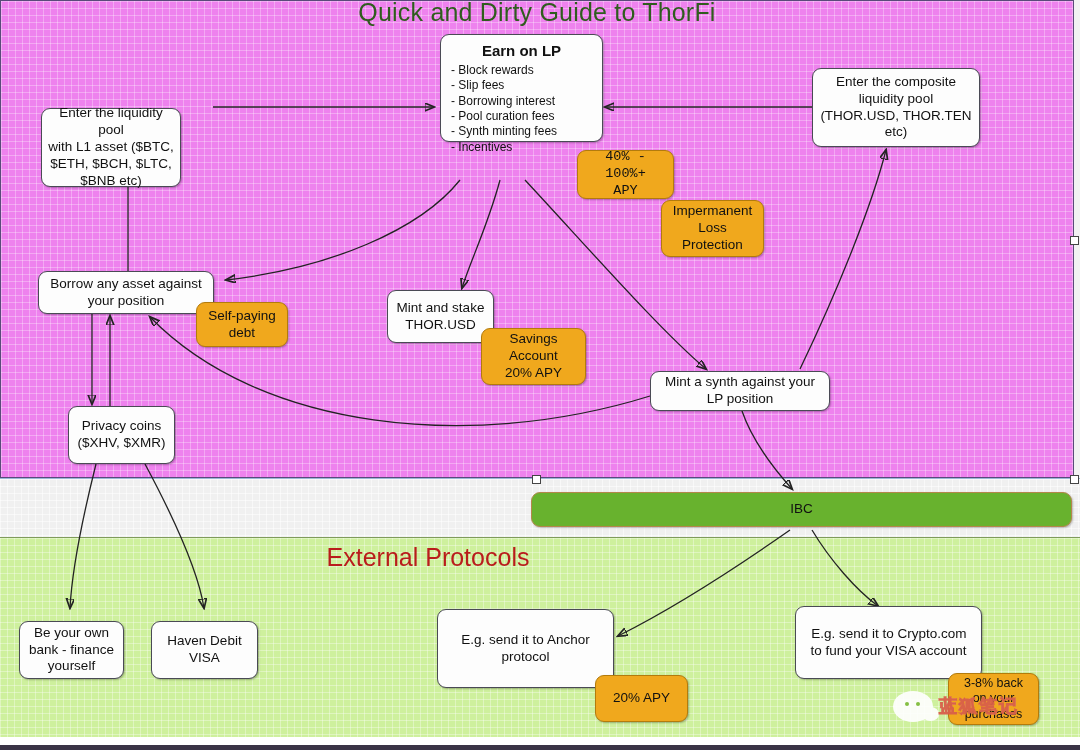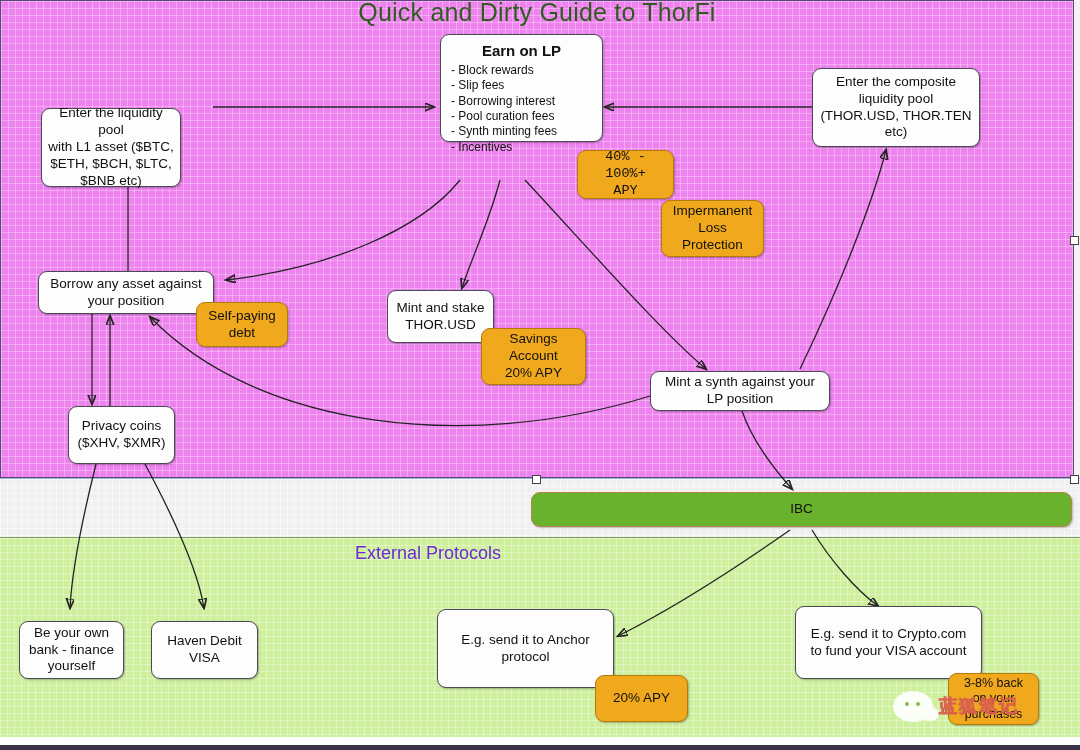--- a/index.html
+++ b/index.html
@@ -35,21 +35,21 @@
   #bottom-strip{left:0;top:737px;width:1080px;height:13px;background:#ffffff;}
   #bottom-dark{left:0;top:745px;width:1080px;height:5px;background:#3a3346;}
 
   
   .handle{position:absolute;width:7px;height:7px;background:#ffffff;border:1px solid #444;}
 
   
   #title{position:absolute;left:0;top:-2px;width:1074px;text-align:center;
      font-size:25px;color:#2f5c1e;letter-spacing:.2px;}
   #ext-title{position:absolute;left:0;top:543px;width:856px;text-align:center;
-     font-size:18px;color:#6d28d9;}
+     font-size:25px;color:#b91c1c;}
 
   
   .node{position:absolute;box-sizing:border-box;display:flex;align-items:center;
      justify-content:center;text-align:center;border-radius:9px;
      font-size:13.5px;line-height:1.25;color:#111;padding:4px 6px;}
   .node.white{background:#fdfdfd;border:1.4px solid #4a4a55;
      box-shadow:1px 1px 2px rgba(0,0,0,.28);}
   .node.amber{background:#f0a81d;border:1.4px solid #b37b0c;
      box-shadow:1px 1px 2px rgba(0,0,0,.28);}
   .node.green-bar{background:#68b22e;border:1.6px solid #b3874a;border-radius:9px;
@@ -240,21 +240,21 @@
     <div>
       <div>E.g. send it to Anchor</div>
       <div>protocol</div>
     </div>
   </div>
 
   <div class="node amber" style="left:595px;top:675px;width:93px;height:47px;">
     <span>20% APY</span>
   </div>
 
-  <div class="node white" style="left:795px;top:606px;width:187px;height:73px;">
+  <div class="node white" style="left:795px;top:606px;width:187px;height:73px;text-align:right;">
     <div>
       <div>E.g. send it to Crypto.com</div>
       <div>to fund your VISA account</div>
     </div>
   </div>
 
   <div class="node amber" style="left:948px;top:673px;width:91px;height:52px;font-size:12.5px;">
     <div>
       <div>3-8% back</div>
       <div>on your</div>

